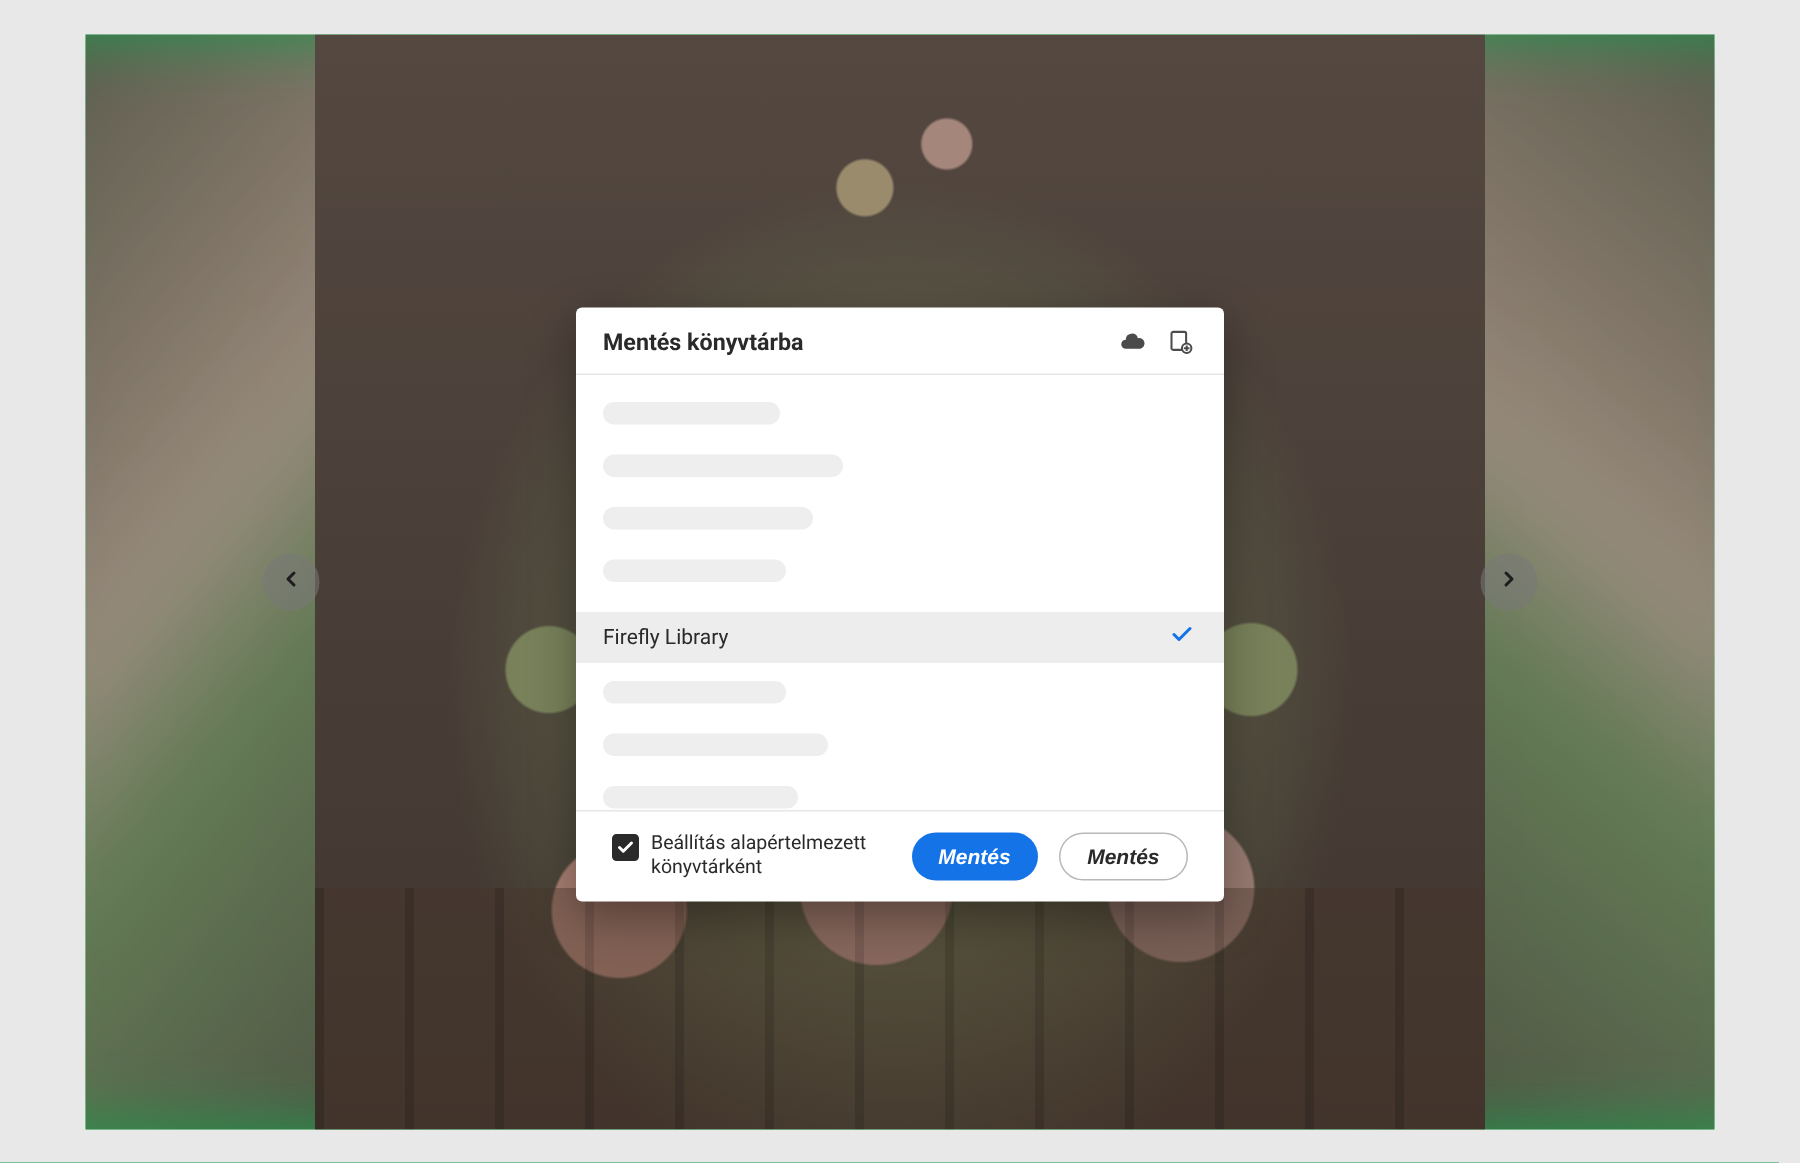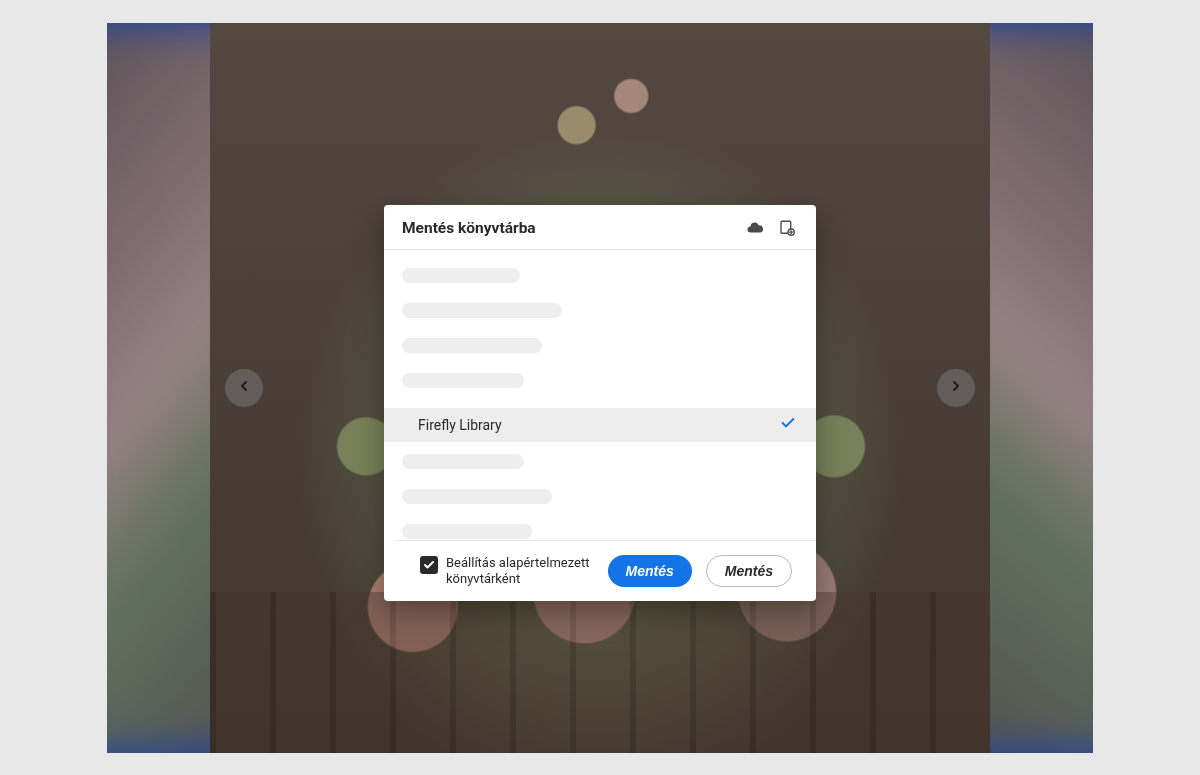--- a/index.html
+++ b/index.html
@@ -1,23 +1,23 @@
 <!DOCTYPE html>
 <html><head>
 <meta charset="utf-8">
 <style>
   * { box-sizing: border-box; margin: 0; padding: 0; }
   html, body { width: 1200px; height: 775px; overflow: hidden; font-family: -apple-system, BlinkMacSystemFont, "Segoe UI", Roboto, Arial, sans-serif; }
   body { background: #e8e8e8; display: flex; align-items: center; justify-content: center; }
 
   .viewer {
     position: relative;
-    width: 986px;
+    width: 1086px;
     height: 730px;
-    background: #1d4ed8;
+    background: #22c55e;
     overflow: hidden;
   }
 
   
   .blur-panel {
     position: absolute;
     top: 0; bottom: 0;
     width: 260px;
     filter: blur(22px);
     opacity: 0.9;
@@ -141,34 +141,32 @@
     height: 34px;
     margin: 0 -8px 12px -18px;
     padding: 0 20px 0 18px;
     background:#ededed;
     cursor:pointer;
   }
   .library-row .lib-name {
     flex:1;
     font-size: 14px;
     color:#2a2a2a;
-    margin-left:16px;
   }
   .library-row .check {
     color:#1473e6;
   }
   .library-row .check svg{ width:16px; height:16px; }
 
   .dialog-footer {
     border-top:1px solid #e6e6e6;
     padding: 14px 24px;
     display:flex;
     align-items:center;
     gap:14px;
-    margin-left:12px;
   }
   .checkbox-wrap {
     display:flex;
     align-items:flex-start;
     gap:8px;
     flex:1;
     cursor:pointer;
   }
   .checkbox {
     width:18px; height:18px;

